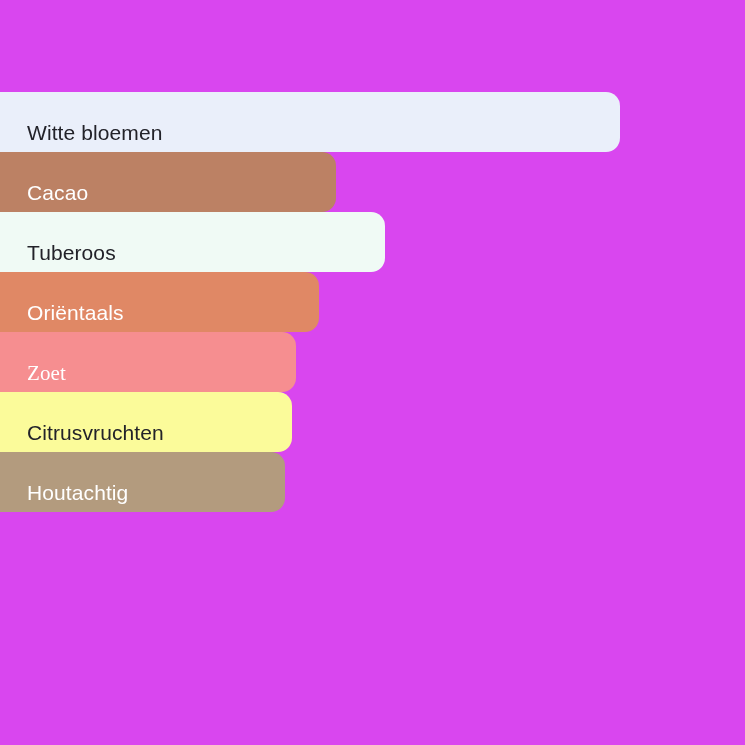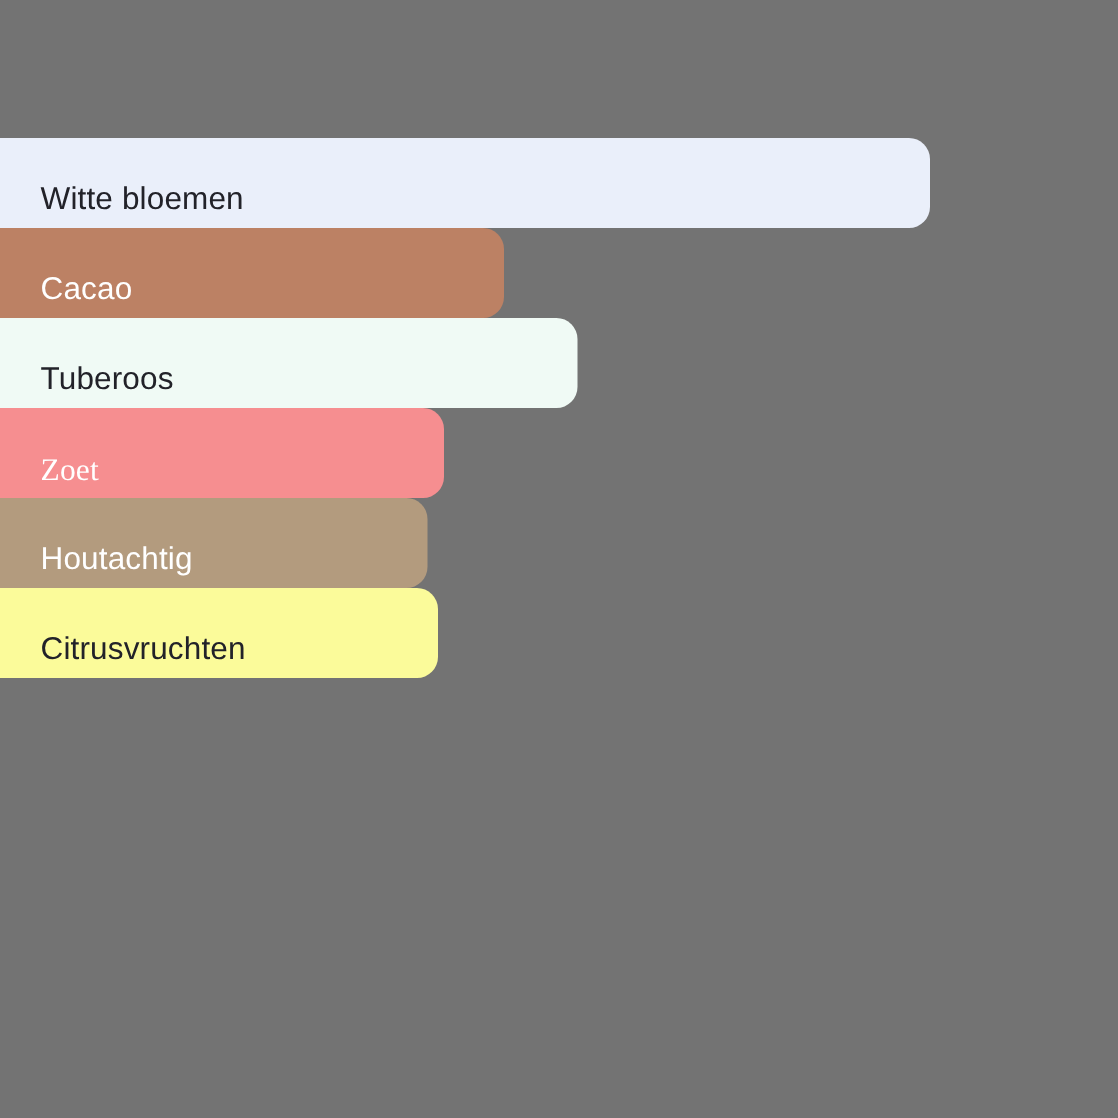--- a/index.html
+++ b/index.html
@@ -11,21 +11,21 @@
     height: 745px;
     background: #ffffff;
     font-family: "Liberation Sans", sans-serif;
     overflow: hidden;
   }
 
   #chart-root {
     position: relative;
     width: 745px;
     height: 745px;
-    background: #737373;
+    background: #d946ef;
   }
 
   .bars-layer {
     position: absolute;
     left: 0;
     top: 92px;
     width: 745px;
   }
 
   .bar-row {
@@ -71,31 +71,35 @@
     <div class="bar-row">
       <div class="bar" style="background: rgb(188, 129, 100); width: 360px;"></div>
       <span class="bar-label" style="color: rgb(255, 255, 255);">Cacao</span>
     </div>
 
     <div class="bar-row">
       <div class="bar" style="background: rgb(240, 250, 245); width: 409px;"></div>
       <span class="bar-label" style="color: rgb(34, 34, 41);">Tuberoos</span>
     </div>
 
+    <div class="bar-row">
+      <div class="bar" style="background: rgb(224, 136, 101); width: 343px;"></div>
+      <span class="bar-label" style="color: rgb(255, 255, 255);">Oriëntaals</span>
+    </div>
 
     <div class="bar-row">
       <div class="bar" style="background: rgb(246, 142, 144); width: 320px;"></div>
       <span class="bar-label" style="color: rgb(255, 255, 255); font-family: Liberation Serif, serif;">Zoet</span>
     </div>
 
     <div class="bar-row">
-      <div class="bar" style="background: rgb(179, 155, 126); width: 309px;"></div>
-      <span class="bar-label" style="color: rgb(255, 255, 255);">Houtachtig</span>
+      <div class="bar" style="background: rgb(251, 251, 154); width: 316px;"></div>
+      <span class="bar-label" style="color: rgb(34, 34, 41);">Citrusvruchten</span>
     </div>
 
     <div class="bar-row">
-      <div class="bar" style="background: rgb(251, 251, 154); width: 316px;"></div>
-      <span class="bar-label" style="color: rgb(34, 34, 41);">Citrusvruchten</span>
+      <div class="bar" style="background: rgb(179, 155, 126); width: 309px;"></div>
+      <span class="bar-label" style="color: rgb(255, 255, 255);">Houtachtig</span>
     </div>
 
 
   </div>
 </div>
 
 </body></html>

